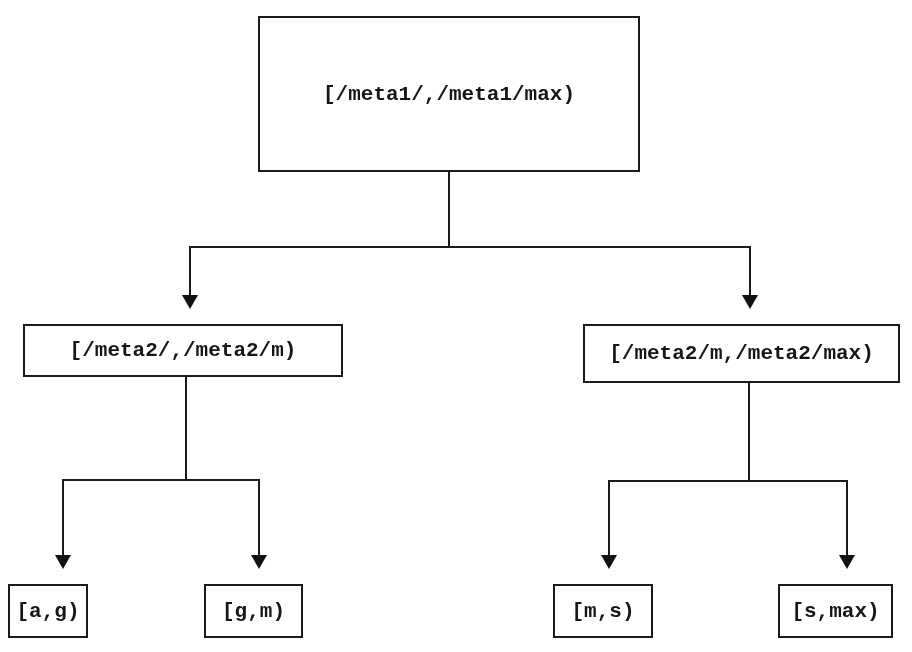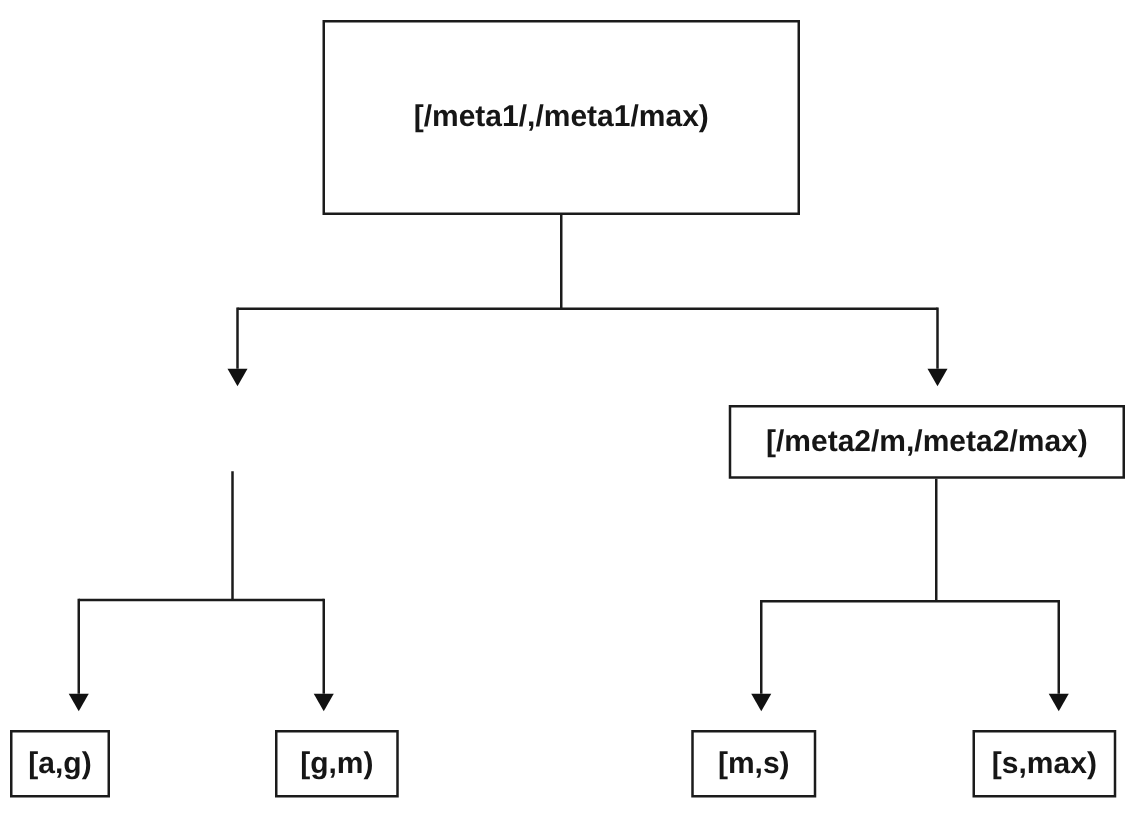--- a/index.html
+++ b/index.html
@@ -25,22 +25,22 @@
   .node {
     position: absolute;
     box-sizing: border-box;
     border: 2px solid #1b1b1b;
     background: #ffffff;
     display: flex;
     align-items: center;
     justify-content: center;
   }
   .node-label {
-    font-family: Liberation Sans, sans-serif;
-    font-size: 24px;
+    font-family: Liberation Mono, monospace;
+    font-size: 21px;
     font-weight: bold;
     color: #161616;
     white-space: nowrap;
     letter-spacing: 0px;
   }
   .edge-line {
     stroke: #1b1b1b;
     stroke-width: 2;
     fill: none;
   }
@@ -75,30 +75,33 @@
     <path class="edge-line" d="M609,480 L609,555"></path>
     <path class="edge-line" d="M847,480 L847,555"></path>
     <polygon class="arrowhead" points="601,555 617,555 609,569"></polygon>
     <polygon class="arrowhead" points="839,555 855,555 847,569"></polygon>
   </svg>
 
   <div class="node" style="left:258px; top:16px; width:382px; height:156px;">
     <span class="node-label">[/meta1/,/meta1/max)</span>
   </div>
 
+  <div class="node" style="left:23px; top:324px; width:320px; height:53px;">
+    <span class="node-label">[/meta2/,/meta2/m)</span>
+  </div>
 
   <div class="node" style="left:583px; top:324px; width:317px; height:59px;">
     <span class="node-label">[/meta2/m,/meta2/max)</span>
   </div>
 
   <div class="node" style="left:8px; top:584px; width:80px; height:54px;">
     <span class="node-label">[a,g)</span>
   </div>
 
-  <div class="node" style="left:204px; top:584px; width:99px; height:54px;margin-left:16px;">
+  <div class="node" style="left:204px; top:584px; width:99px; height:54px;">
     <span class="node-label">[g,m)</span>
   </div>
 
   <div class="node" style="left:553px; top:584px; width:100px; height:54px;">
     <span class="node-label">[m,s)</span>
   </div>
 
   <div class="node" style="left:778px; top:584px; width:115px; height:54px;">
     <span class="node-label">[s,max)</span>
   </div>

